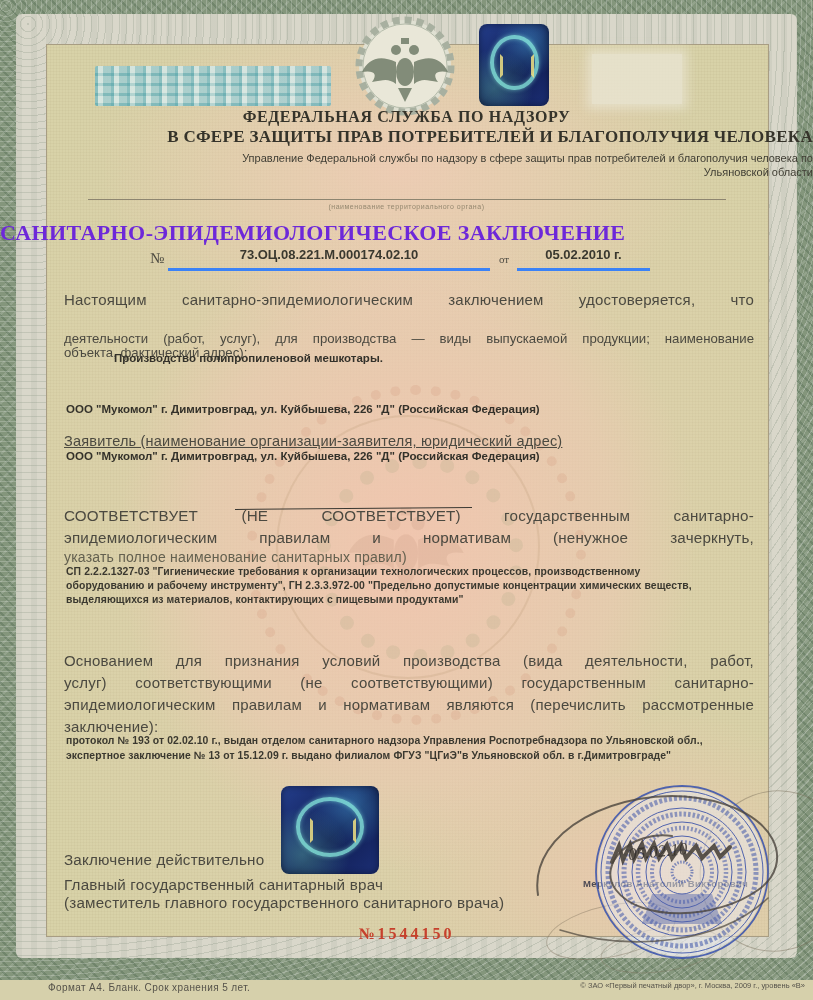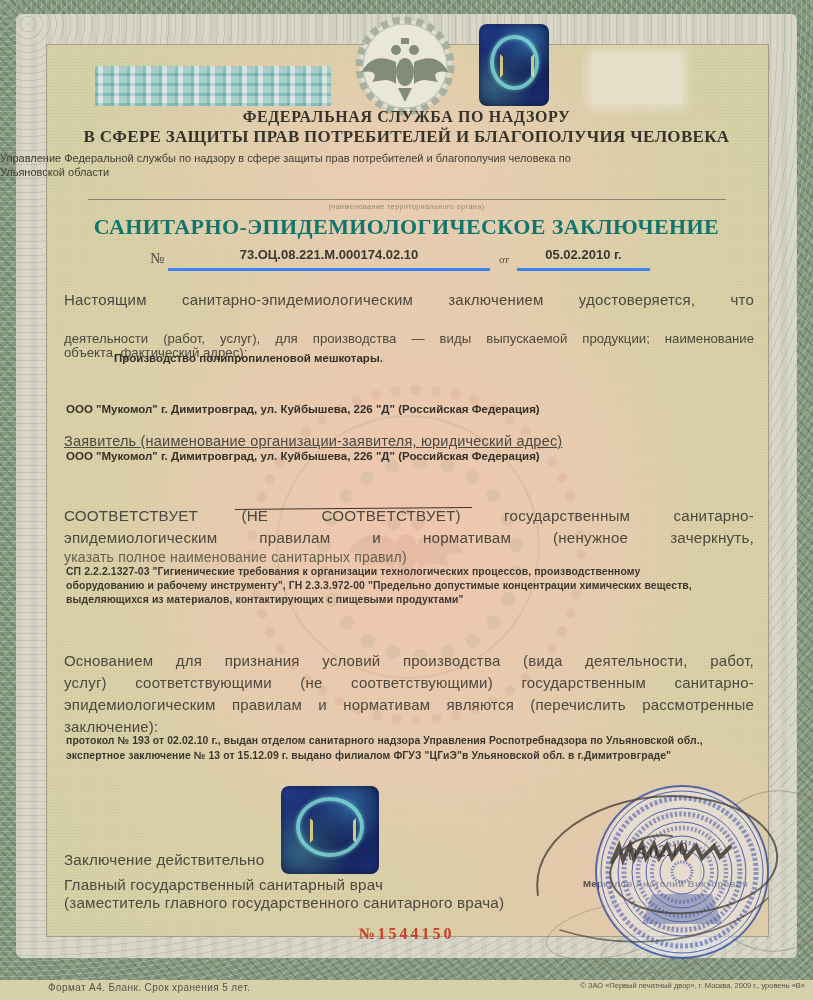--- a/index.html
+++ b/index.html
@@ -46,24 +46,24 @@
     border:4px solid rgba(140,240,225,.75);border-radius:50%;
     box-shadow:0 0 4px rgba(140,240,225,.55), inset 0 0 4px rgba(140,240,225,.5);}
   .holo-sq::after{content:"";position:absolute;left:30%;top:36%;width:40%;height:22%;
     border:3px solid rgba(240,225,130,.85);border-top-color:transparent;border-bottom-color:transparent;}
   .wm{position:absolute;border-radius:50%;}
 
   
   .hs{font-family:"Liberation Serif",serif;font-weight:bold;color:#35332a;text-align:center;left:0;right:0;}
   .h1{font-size:16px;letter-spacing:.6px;}
   .h2{font-size:17px;letter-spacing:.3px;}
-  .hsm{font-size:11px;color:#3f3d33;text-align:left;left:0;right:0;}
+  .hsm{font-size:11px;color:#3f3d33;text-align:right;left:0;right:0;}
   .cap{font-size:7px;color:#94876f;text-align:center;left:0;right:0;letter-spacing:.5px;}
-  .ttl{font-family:"Liberation Serif",serif;font-weight:bold;font-size:22px;color:#0f766e;
-       letter-spacing:.4px;text-align:center;left:0;right:0;}
+  .ttl{font-family:"Liberation Serif",serif;font-weight:bold;font-size:22px;color:#6d28d9;
+       letter-spacing:.4px;text-align:left;left:0;right:0;margin-top:6px;}
   .body15{font-size:15px;color:#4b4940;letter-spacing:.2px;}
   .body13{font-size:13.2px;color:#4b4940;}
   .just{text-align:justify;text-align-last:justify;}
   .val{font-size:11.5px;font-weight:bold;color:#33312a;}
   .sm{font-size:10.4px;font-weight:bold;color:#3a382f;letter-spacing:.1px;}
   .gray{color:#63604f;}
   .numv{font-size:13px;font-weight:bold;color:#3a382f;text-align:center;}
   .uline{border-bottom:3px solid #3b82f6;}
   .serif{font-family:"Liberation Serif",serif;color:#4b4940;}
   .strike{position:relative;word-spacing:10px;}
@@ -111,21 +111,21 @@
       <rect x="63" y="24" width="8" height="6"></rect>
       <path d="M58,48 C40,40 30,46 24,58 C36,56 40,60 34,68 C46,66 50,64 58,70 Z"></path>
       <path d="M76,48 C94,40 104,46 110,58 C98,56 94,60 100,68 C88,66 84,64 76,70 Z"></path>
       <path d="M60,74 L74,74 L67,88 Z"></path>
     </g>
   </svg>
   <div class="holo-sq" style="left:479px;top:24px;width:70px;height:82px;"></div>
   <div class="patch"></div>
 
   <div class="abs hs h1" style="top:108px;">ФЕДЕРАЛЬНАЯ СЛУЖБА ПО НАДЗОРУ</div>
-  <div class="abs hs h2" style="top:127px;">В СФЕРЕ ЗАЩИТЫ ПРАВ ПОТРЕБИТЕЛЕЙ И БЛАГОПОЛУЧИЯ  ЧЕЛОВЕКА</div>
+  <div class="abs hs h2" style="top:127px;text-align:right;">В СФЕРЕ ЗАЩИТЫ ПРАВ ПОТРЕБИТЕЛЕЙ И БЛАГОПОЛУЧИЯ  ЧЕЛОВЕКА</div>
   <div class="abs hsm" style="top:152px;">Управление Федеральной службы по надзору в сфере защиты прав потребителей и благополучия человека по</div>
   <div class="abs hsm" style="top:166px;">Ульяновской области</div>
   <div class="abs" style="left:88px;top:199px;width:638px;border-top:1px solid #8d8570;"></div>
   <div class="abs cap" style="top:203px;">(наименование территориального органа)</div>
 
   <div class="abs ttl" style="top:214px;">САНИТАРНО-ЭПИДЕМИОЛОГИЧЕСКОЕ ЗАКЛЮЧЕНИЕ</div>
   <div class="abs serif" style="left:150px;top:250px;font-size:15px;">№</div>
   <div class="abs numv uline" style="left:168px;top:247px;width:322px;height:21px;">73.ОЦ.08.221.М.000174.02.10</div>
   <div class="abs serif" style="left:499px;top:253px;font-size:11px;">от</div>
   <div class="abs numv uline" style="left:517px;top:247px;width:133px;height:21px;">05.02.2010 г.</div>

